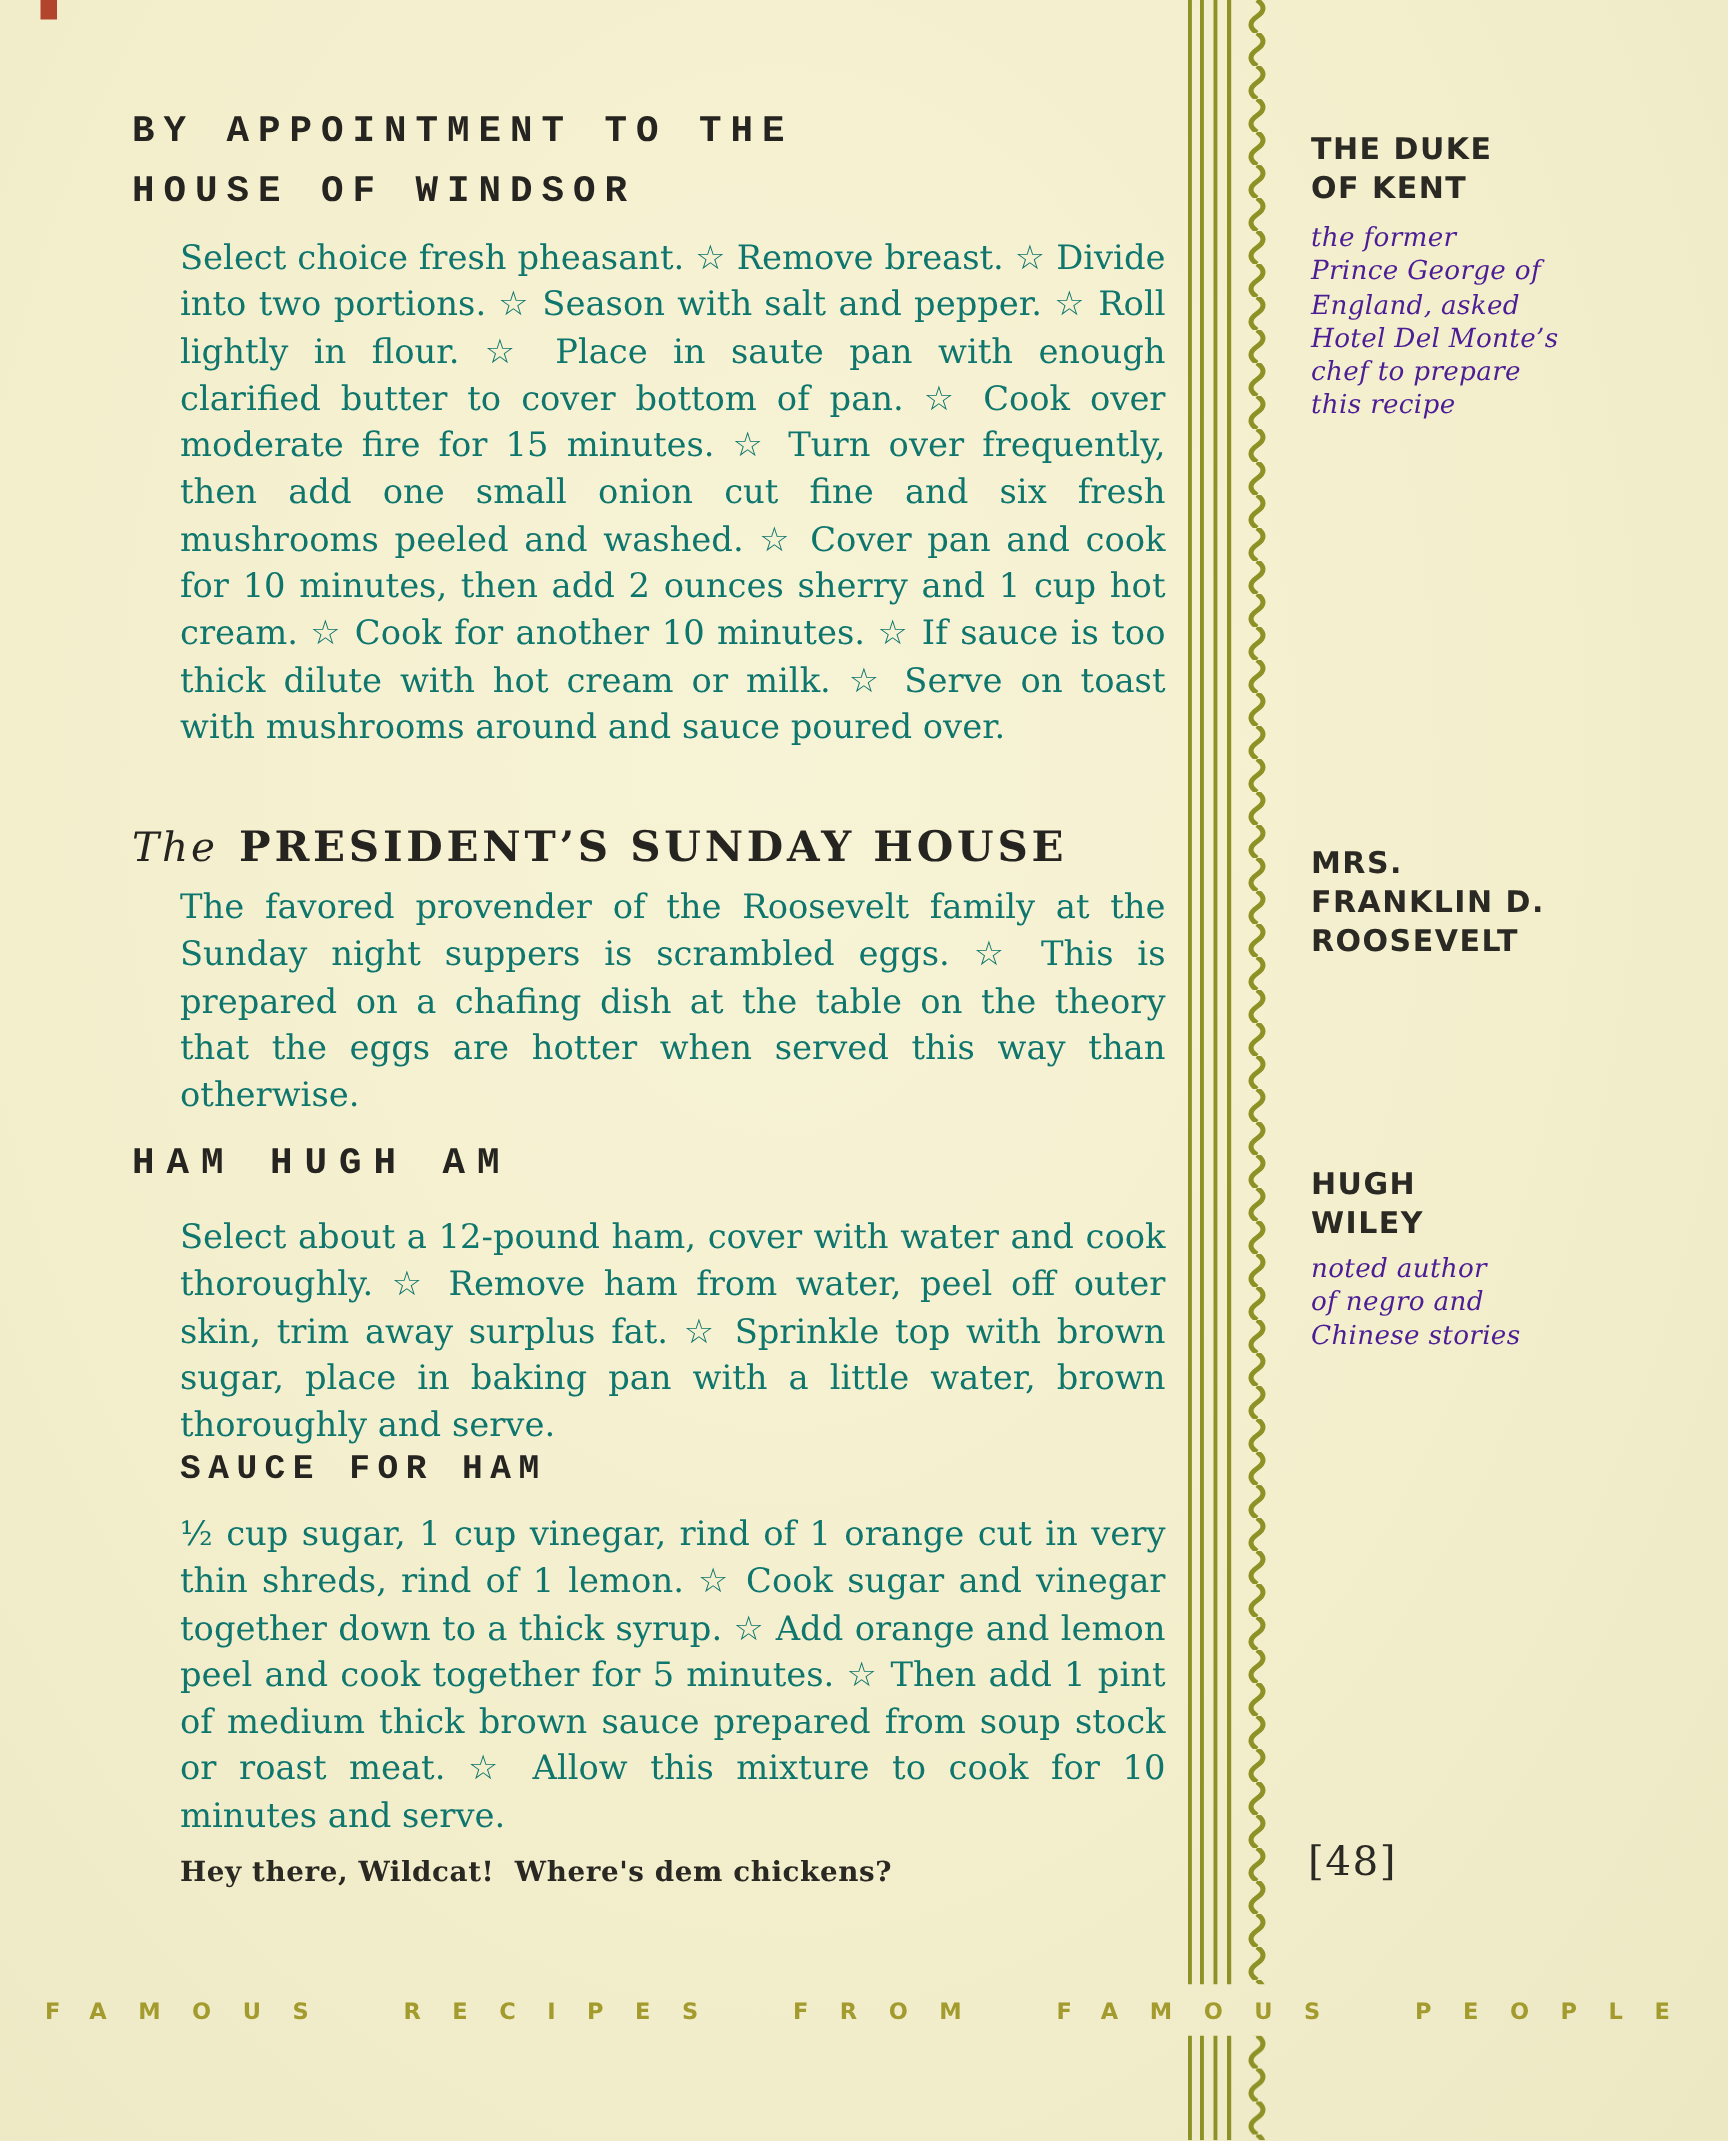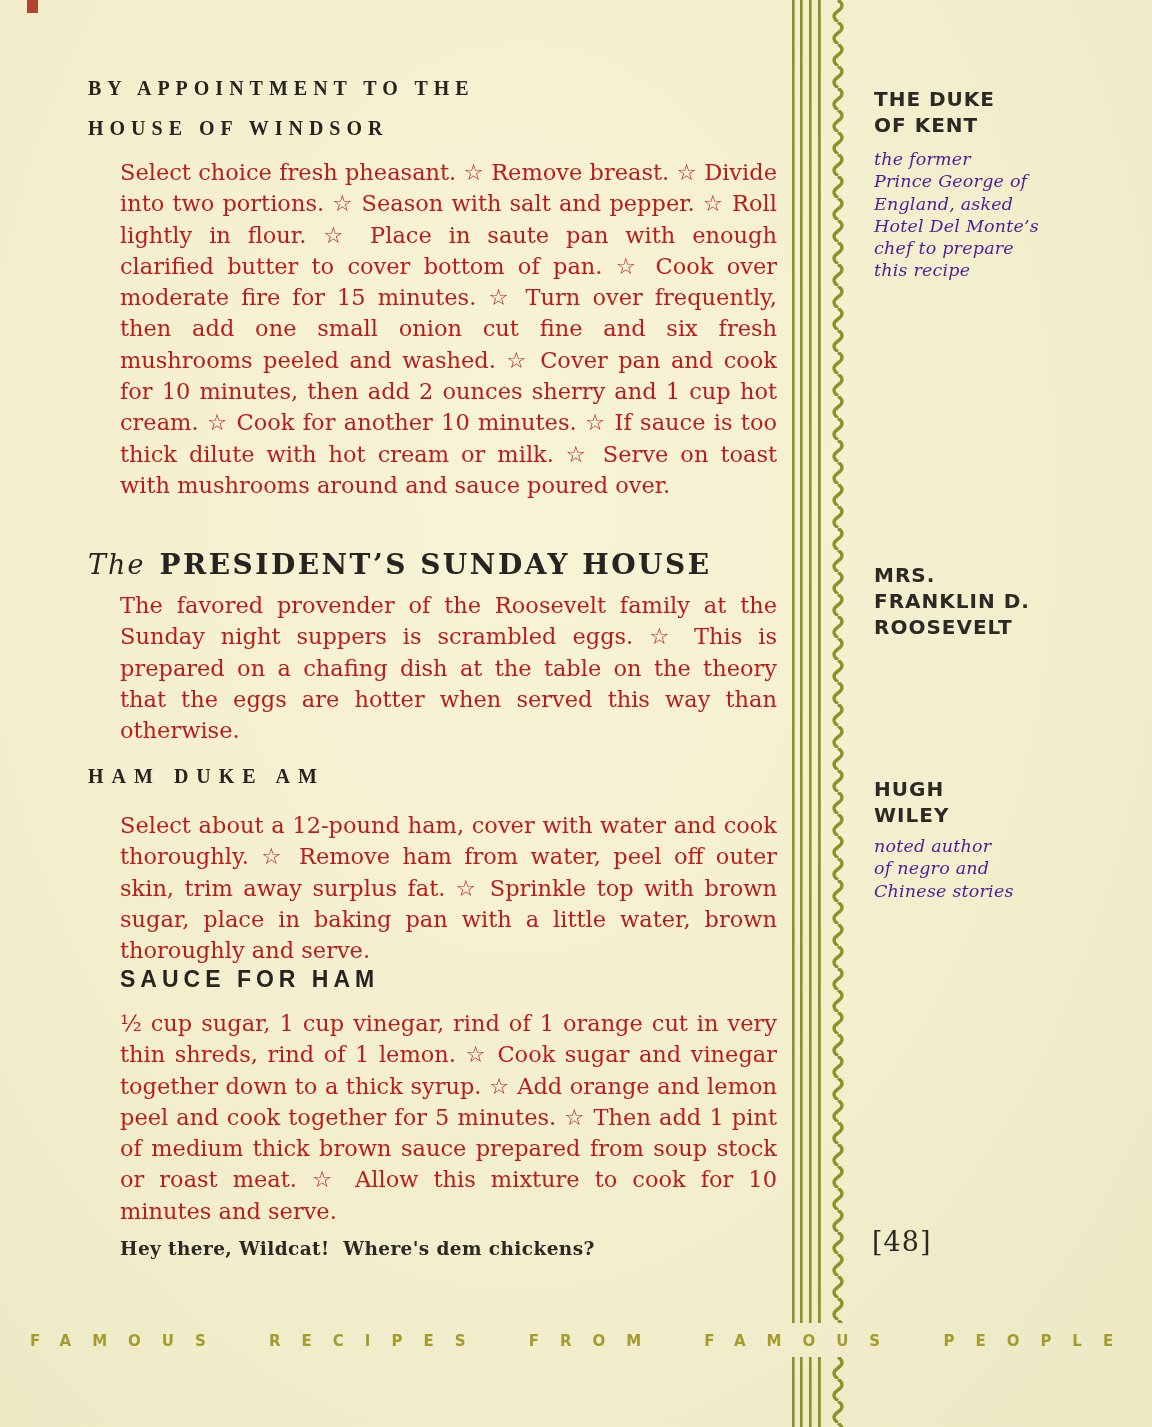--- a/index.html
+++ b/index.html
@@ -6,36 +6,36 @@
   body{
     width:1152px;height:1427px;position:relative;overflow:hidden;
     background:#f3efcd;
     background-image:radial-gradient(ellipse at 45% 35%, #f7f3d6 0%, #f3efcd 55%, #ece8c4 100%);
     font-family:"DejaVu Serif", serif;
     color:#2d2b26;
   }
   .abs{position:absolute;}
   
   .h-big{
-    font-family:Liberation Serif, serif;font-weight:bold;
-    font-size:20px;line-height:40px;letter-spacing:6px;
+    font-family:Liberation Mono, monospace;font-weight:bold;
+    font-size:25px;line-height:40px;letter-spacing:6px;
     color:#262420;white-space:pre-line;
   }
   .h-mid{
     font-family:"DejaVu Serif", serif;font-weight:bold;
     font-size:28px;line-height:38px;letter-spacing:2.5px;color:#262420;
   }
   .h-mid .the{font-style:italic;font-weight:normal;font-size:27px;letter-spacing:2px;margin-right:14px;}
   .h-small{
-    font-family:Liberation Sans, sans-serif;font-weight:bold;
+    font-family:Liberation Mono, monospace;font-weight:bold;
     font-size:23px;letter-spacing:5px;color:#262420;
   }
   .body-text{
     width:657px;font-size:22.5px;line-height:31.3px;
-    text-align:justify;color:#b91c1c;
+    text-align:justify;color:#0f766e;
   }
   .footnote{
     font-family:"DejaVu Serif", serif;font-weight:bold;
     font-size:18.5px;letter-spacing:0.4px;color:#2a2822;white-space:pre-wrap;
   }
   
   .side-name{
     font-family:"DejaVu Sans", sans-serif;font-weight:bold;
     font-size:20px;line-height:26px;letter-spacing:1px;
     color:#2b2923;white-space:pre-line;
@@ -96,21 +96,21 @@
 HOUSE OF WINDSOR</div>
 
 <div class="abs body-text" style="left:120px;top:157px;">Select choice fresh pheasant. ☆ Remove breast. ☆ Divide into two portions. ☆ Season with salt and pepper. ☆ Roll lightly in flour. ☆ Place in saute pan with enough clarified butter to cover bottom of pan. ☆ Cook over moderate fire for 15 minutes. ☆ Turn over frequently, then add one small onion cut fine and six fresh mushrooms peeled and washed. ☆ Cover pan and cook for 10 minutes, then add 2 ounces sherry and 1 cup hot cream. ☆ Cook for another 10 minutes. ☆ If sauce is too thick dilute with hot cream or milk. ☆ Serve on toast with mushrooms around and sauce poured over.</div>
 
 <div class="abs h-mid" style="left:88px;top:546px;">
   <span class="the">The</span><span>PRESIDENT’S SUNDAY HOUSE</span>
 </div>
 
 <div class="abs body-text" style="left:120px;top:590px;">The favored provender of the Roosevelt family at the Sunday night suppers is scrambled eggs. ☆ This is prepared on a chafing dish at the table on the theory that the eggs are hotter when served this way than otherwise.</div>
 
-<div class="abs h-big" style="left:88px;top:756px;letter-spacing:8px;">HAM DUKE AM</div>
+<div class="abs h-big" style="left:88px;top:756px;letter-spacing:8px;">HAM HUGH AM</div>
 
 <div class="abs body-text" style="left:120px;top:810px;">Select about a 12-pound ham, cover with water and cook thoroughly. ☆ Remove ham from water, peel off outer skin, trim away surplus fat. ☆ Sprinkle top with brown sugar, place in baking pan with a little water, brown thoroughly and serve.</div>
 
 <div class="abs h-small" style="left:120px;top:966px;">SAUCE FOR HAM</div>
 
 <div class="abs body-text" style="left:120px;top:1008px;">½ cup sugar, 1 cup vinegar, rind of 1 orange cut in very thin shreds, rind of 1 lemon. ☆ Cook sugar and vinegar together down to a thick syrup. ☆ Add orange and lemon peel and cook together for 5 minutes. ☆ Then add 1 pint of medium thick brown sauce prepared from soup stock or roast meat. ☆ Allow this mixture to cook for 10 minutes and serve.</div>
 
 <div class="abs footnote" style="left:120px;top:1238px;">Hey there, Wildcat!  Where's dem chickens?</div>
 
 <div class="abs side-name" style="left:874px;top:86px;">THE DUKE

